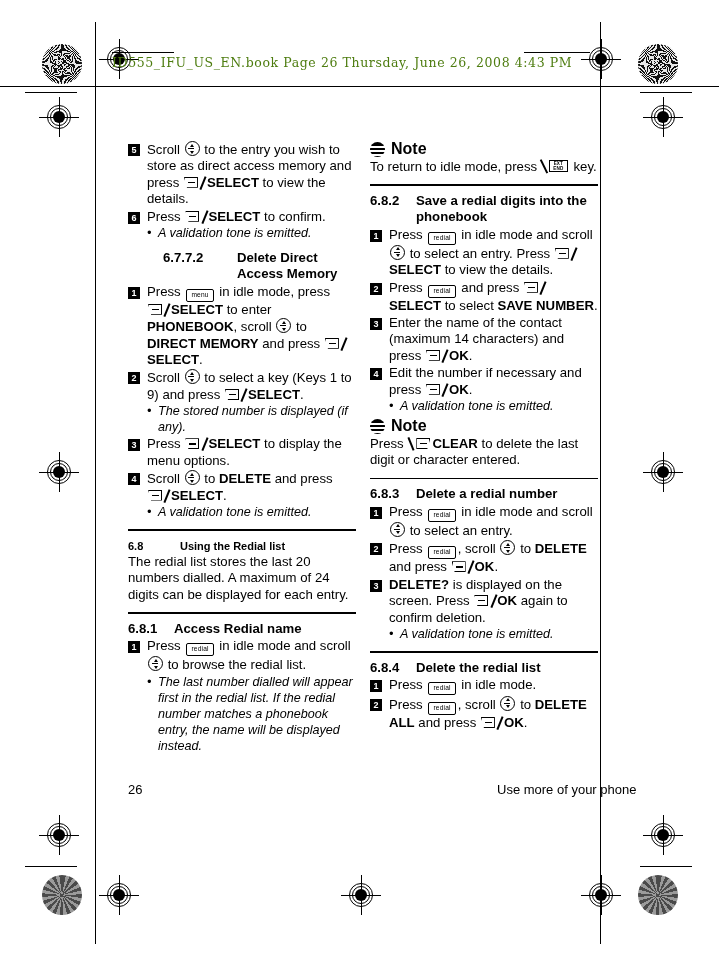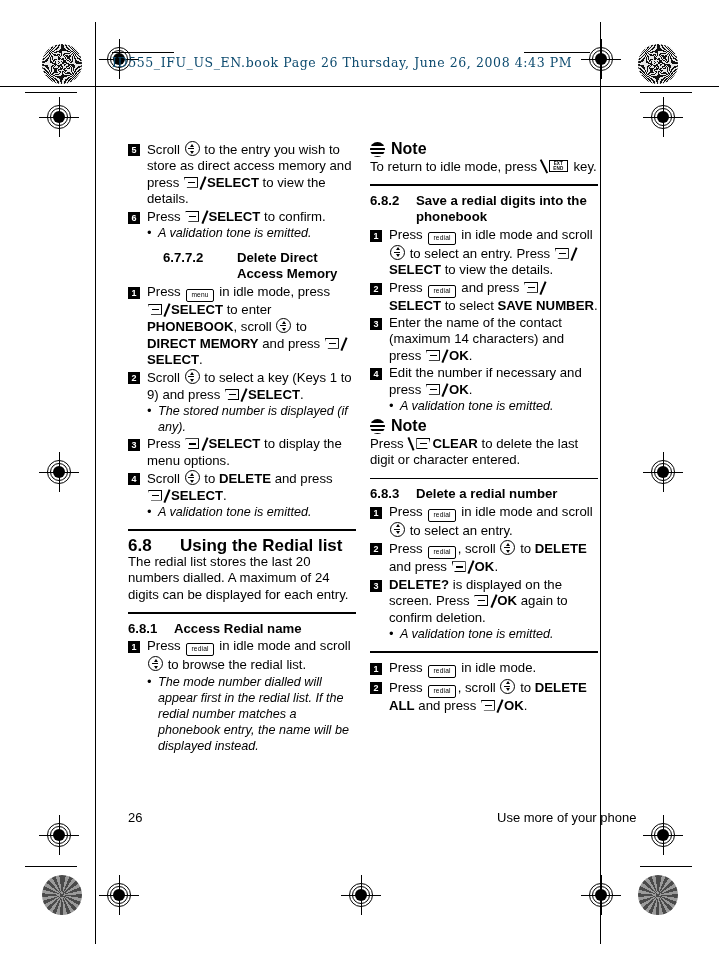--- a/index.html
+++ b/index.html
@@ -21,40 +21,40 @@
              background:
              repeating-conic-gradient(#111 0deg 2.2deg,#e8e8e8 2.2deg 4.4deg);}
   .starburst.b{background:repeating-conic-gradient(#4a4a4a 0deg 11deg,#9a9a9a 11deg 22deg);}
 
   .cropline{position:absolute;background:#000;}
 
   
   .hdr-rule{position:absolute;background:#000;height:1px;}
   .hdr-text{position:absolute;left:112px;top:55px;width:500px;
             font-family:"DejaVu Serif",serif;font-size:12.5px;letter-spacing:.6px;
-            white-space:nowrap;color:#0c4a6e;}
+            white-space:nowrap;color:#4d7c0f;}
 
   
   .col{position:absolute;top:140px;width:228px;}
   .col-left{left:128px;}
   .col-right{left:370px;}
 
   .step{display:flex;align-items:flex-start;margin-top:1px;}
   .num{flex:0 0 auto;width:12px;height:12px;background:#000;color:#fff;
        font-size:9px;font-weight:bold;line-height:12px;text-align:center;
        margin-top:3px;margin-right:7px;font-family:"Liberation Sans",sans-serif;}
   .stepbody{flex:1 1 auto;font-size:13.2px;line-height:16.4px;}
 
   .bul{display:flex;margin-left:19px;font-style:italic;font-size:12.6px;line-height:16px;}
   .bul .b{flex:0 0 auto;width:11px;}
   .bul .t{flex:1 1 auto;}
 
   .para{font-size:13.2px;line-height:16.4px;}
 
-  .h2{display:flex;font-weight:bold;font-size:17px;line-height:16.4px;margin-top:2px;}
+  .h2{display:flex;font-weight:bold;font-size:11px;line-height:16.4px;margin-top:2px;}
   .h2 .n{flex:0 0 52px;}
   .h2 .t{flex:1 1 auto;}
   .h3{display:flex;font-weight:bold;font-size:13.2px;line-height:16.4px;justify-content:flex-end;}
   .h3 .n{flex:0 0 46px;}
   .h3 .t{flex:1 1 auto;}
   .h4{display:flex;font-weight:bold;font-size:13.2px;line-height:16.4px;}
   .h4 .n{flex:0 0 74px;margin-left:35px;}
   .h4 .t{flex:1 1 auto;}
 
   .rule{height:1.6px;background:#000;margin:9px 0 7px 0;}
@@ -108,21 +108,21 @@
   .kend{display:inline-block;position:relative;width:25px;height:13px;
         vertical-align:-2px;margin:0 2px;}
   .kend s{position:absolute;right:0;top:0;width:19px;height:12px;
           border:1.2px solid #000;box-sizing:border-box;text-decoration:none;
           font-size:4.6px;line-height:4.6px;text-align:center;padding-top:1px;
           letter-spacing:.1px;font-weight:bold;}
   .kend e{position:absolute;left:0;top:-1px;width:1.5px;height:15px;
           background:#000;transform:rotate(-26deg);}
 
   
-  .foot{position:absolute;top:810px;font-size:13px;}
+  .foot{position:absolute;top:782px;font-size:13px;}
   .foot-left{left:128px;}
   .foot-right{left:497px;}
 </style>
 </head>
 <body>
 
 <div class="starburst" style="left:42px;top:44px;"></div>
 <div class="reg" style="left:102px;top:42px;">
   <div class="vl"></div>
     <div class="hl"></div>
@@ -274,21 +274,21 @@
     <div class="h3">
       <span class="n">6.8.1</span>
       <span class="t">Access Redial name</span>
     </div>
     <div class="step">
       <span class="num">1</span>
       <span class="stepbody">Press <span class="kbtn">redial</span> in idle mode and scroll <span class="kscroll"><u></u></span> to browse the redial list.</span>
     </div>
     <div class="bul">
       <span class="b">•</span>
-      <span class="t">The mode number dialled will appear first in the redial list. If the redial number matches a phonebook entry, the name will be displayed instead.</span>
+      <span class="t">The last number dialled will appear first in the redial list. If the redial number matches a phonebook entry, the name will be displayed instead.</span>
     </div>
   </div>
 <div class="col col-right" id="right-col">
     <div>
       <div class="note-head">
         <span class="note-icon">
           <i></i>
           <i></i>
           <i></i>
         </span>
@@ -348,20 +348,24 @@
     </div>
     <div class="step">
       <span class="num">3</span>
       <span class="stepbody"><b>DELETE?</b> is displayed on the screen. Press <span class="ksoft"><s></s><e></e></span><b>OK</b> again to confirm deletion.</span>
     </div>
     <div class="bul">
       <span class="b">•</span>
       <span class="t">A validation tone is emitted.</span>
     </div>
     <div class="rule"></div>
+    <div class="h3">
+      <span class="n">6.8.4</span>
+      <span class="t">Delete the redial list</span>
+    </div>
     <div class="step">
       <span class="num">1</span>
       <span class="stepbody">Press <span class="kbtn">redial</span> in idle mode.</span>
     </div>
     <div class="step">
       <span class="num">2</span>
       <span class="stepbody">Press <span class="kbtn">redial</span>, scroll <span class="kscroll"><u></u></span> to <b>DELETE ALL</b> and press <span class="ksoft"><s></s><e></e></span><b>OK</b>.</span>
     </div>
   </div>
 

